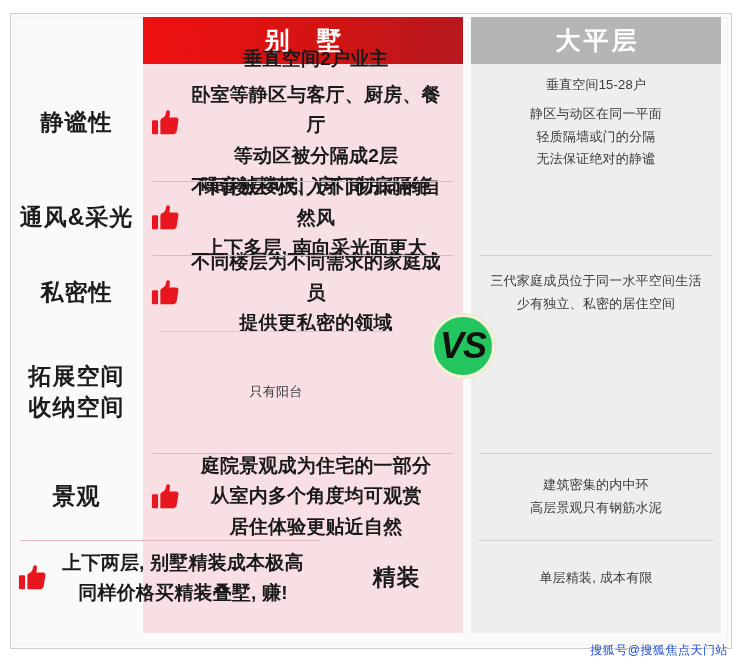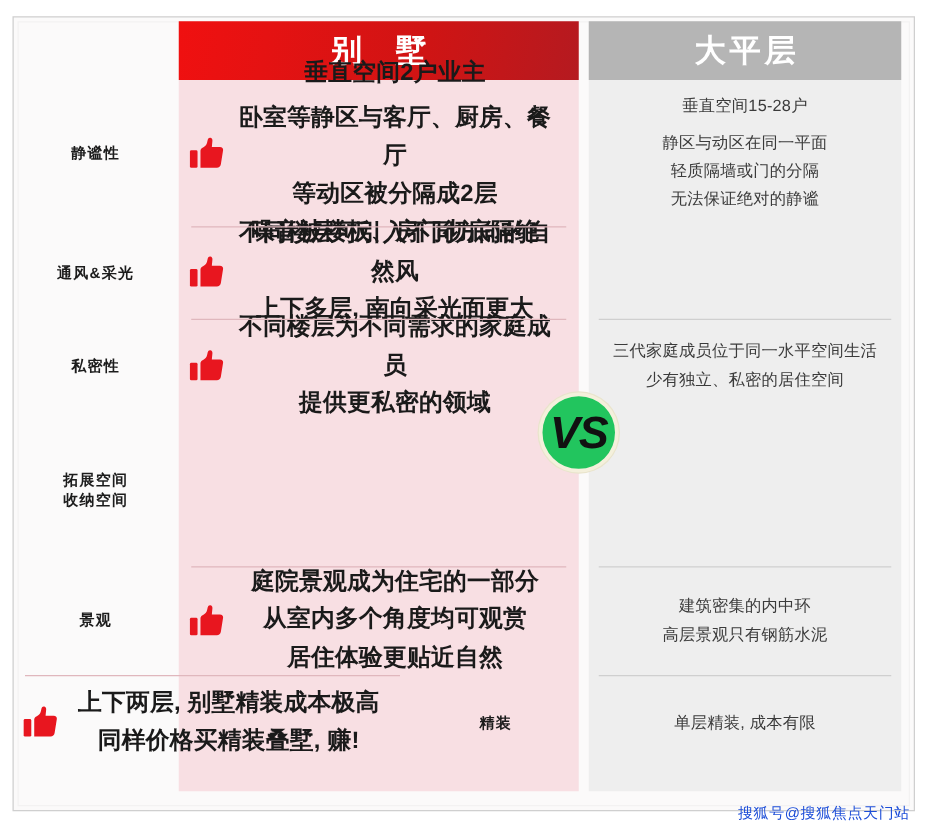--- a/index.html
+++ b/index.html
@@ -94,21 +94,21 @@
     flex-direction: column;
     align-items: center;
     justify-content: center;
     text-align: center;
     position: relative;
   }
 
   .cell-label {
     width: 133px;
     flex: 0 0 133px;
-    font-size: 12px;
+    font-size: 23px;
     font-weight: bold;
     color: #1c1c1c;
     line-height: 1.35;
     letter-spacing: 1px;
     text-align: right;
   }
 
   .cell-villa {
     width: 320px;
     flex: 0 0 320px;
@@ -251,20 +251,23 @@
           <div class="para">不同楼层为不同需求的家庭成员<br>提供更私密的领域</div>
         </div>
         <div class="cell-gap"></div>
         <div class="cell cell-flat">
           <div class="para">三代家庭成员位于同一水平空间生活<br>少有独立、私密的居住空间</div>
         </div>
       </div>
       <div class="row" style="height:122px;">
         <div class="cell cell-label">拓展空间<br>收纳空间</div>
         <div class="cell-gap"></div>
+        <div class="cell cell-flat">
+          <div class="para">只有阳台</div>
+        </div>
       </div>
       <div class="row" style="height:87px;">
         <div class="cell cell-label">景观</div>
         <div class="cell cell-villa">
           <svg class="thumb" viewBox="0 0 32 32" xmlns="http://www.w3.org/2000/svg">
             <rect x="1" y="13" width="6.5" height="15" rx="1.2" fill="#e8161f"></rect>
             <path d="M10 28 L10 13.5 C10 12 11 11.2 12.2 10.6 C14 9.7 15.2 8.3 15.6 6.6 L16.2 4.1 C16.5 2.9 17.4 2.2 18.4 2.4 C19.6 2.6 20.3 3.6 20.2 4.9 L19.7 10.2 L26.6 10.2 C28.4 10.2 29.6 11.5 29.3 13.1 L27.4 24.9 C27.1 26.7 25.7 28 24 28 Z" fill="#e8161f"></path>
           </svg>
           <div class="para">庭院景观成为住宅的一部分<br>从室内多个角度均可观赏<br>居住体验更贴近自然</div>
         </div>

